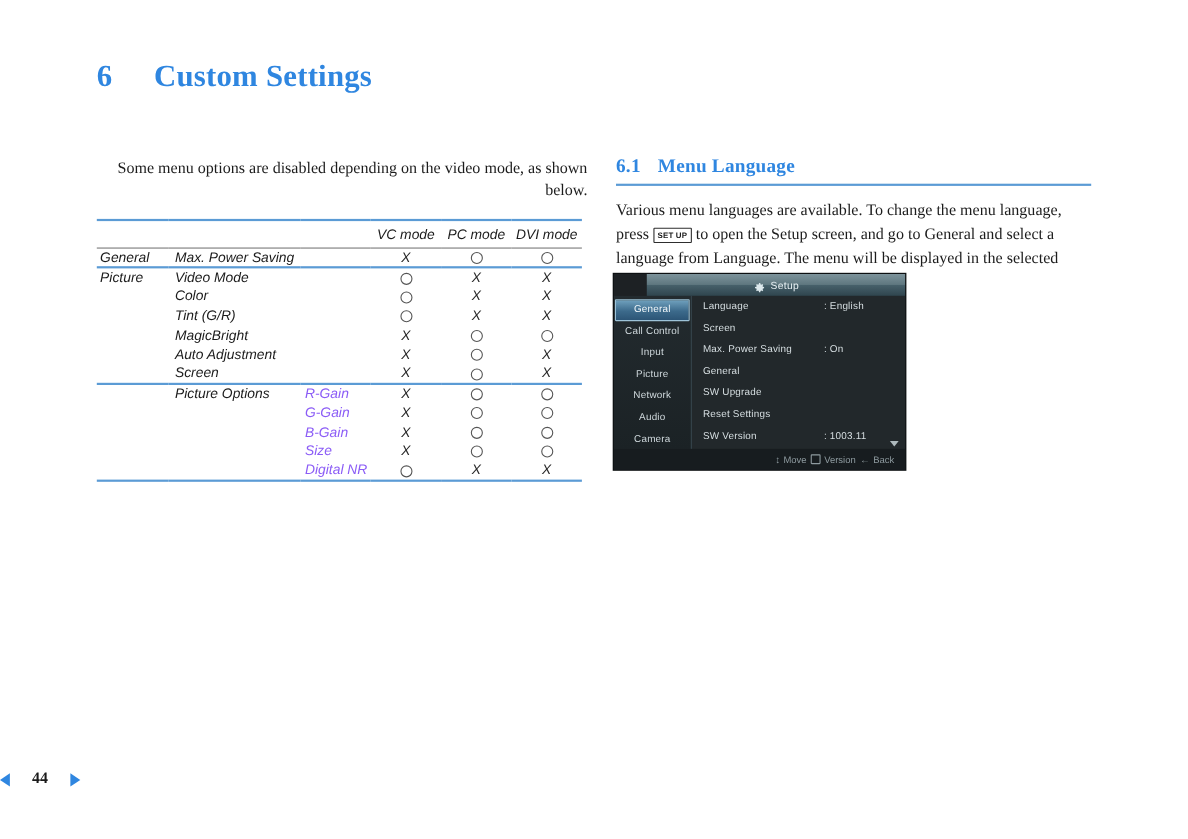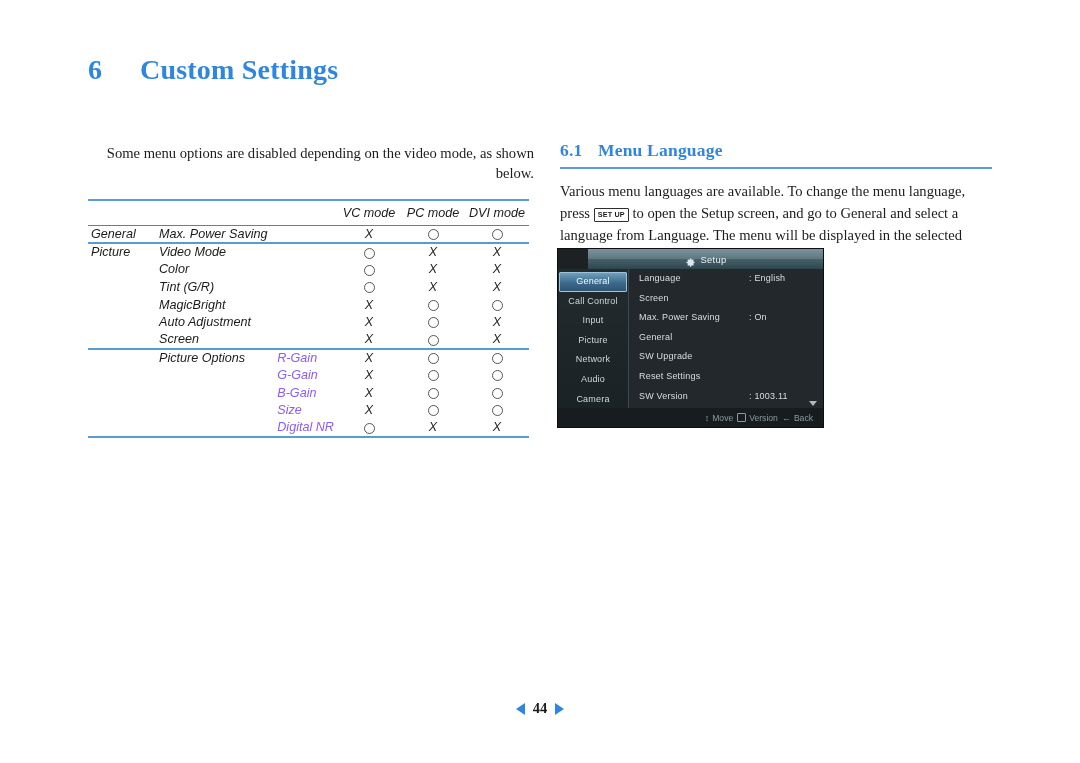--- a/index.html
+++ b/index.html
@@ -254,22 +254,22 @@
   }
   .ic-back::before { content: "\2190"; font-size: 9px; }
 
   
   #page-footer {
     position: absolute;
     left: 0; right: 0;
     top: 700px;
     display: flex;
     align-items: center;
-    justify-content: center;
-    gap: 8px;
+    justify-content: flex-start;
+    gap: 20px;
   }
   .nav-tri-left {
     width: 0; height: 0;
     border-top: 6px solid transparent;
     border-bottom: 6px solid transparent;
     border-right: 9px solid #2f86e0;
   }
   .nav-tri-right {
     width: 0; height: 0;
     border-top: 6px solid transparent;

